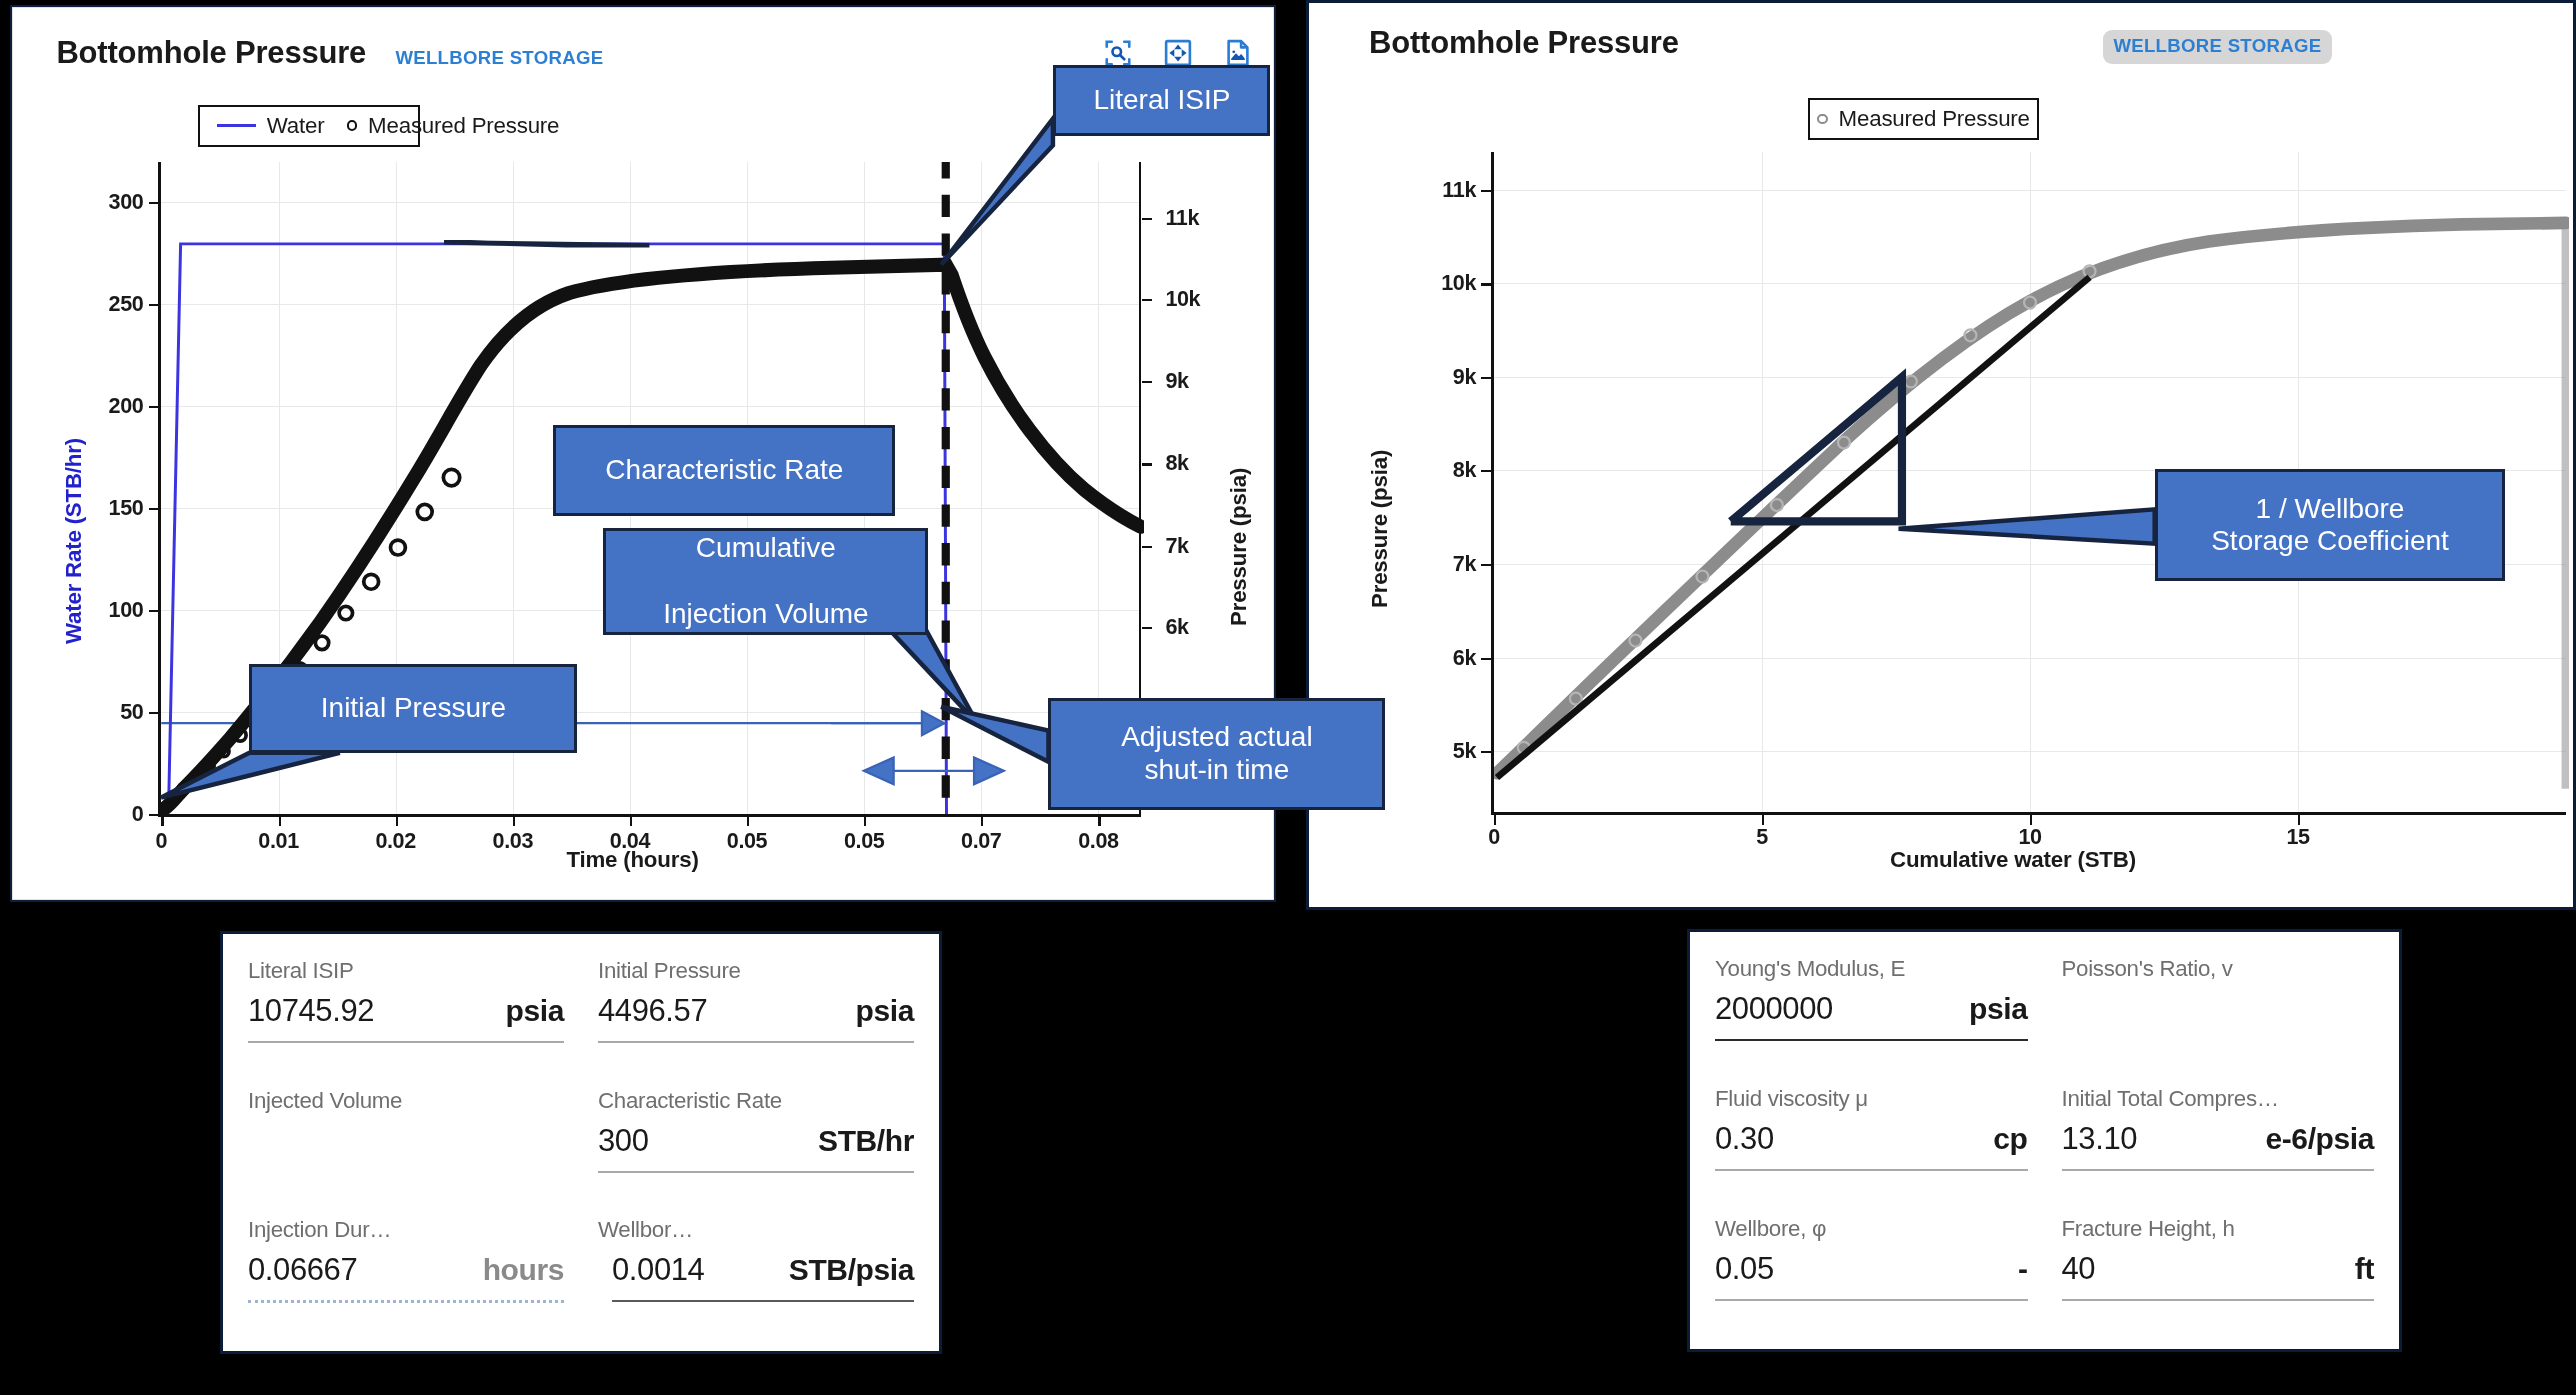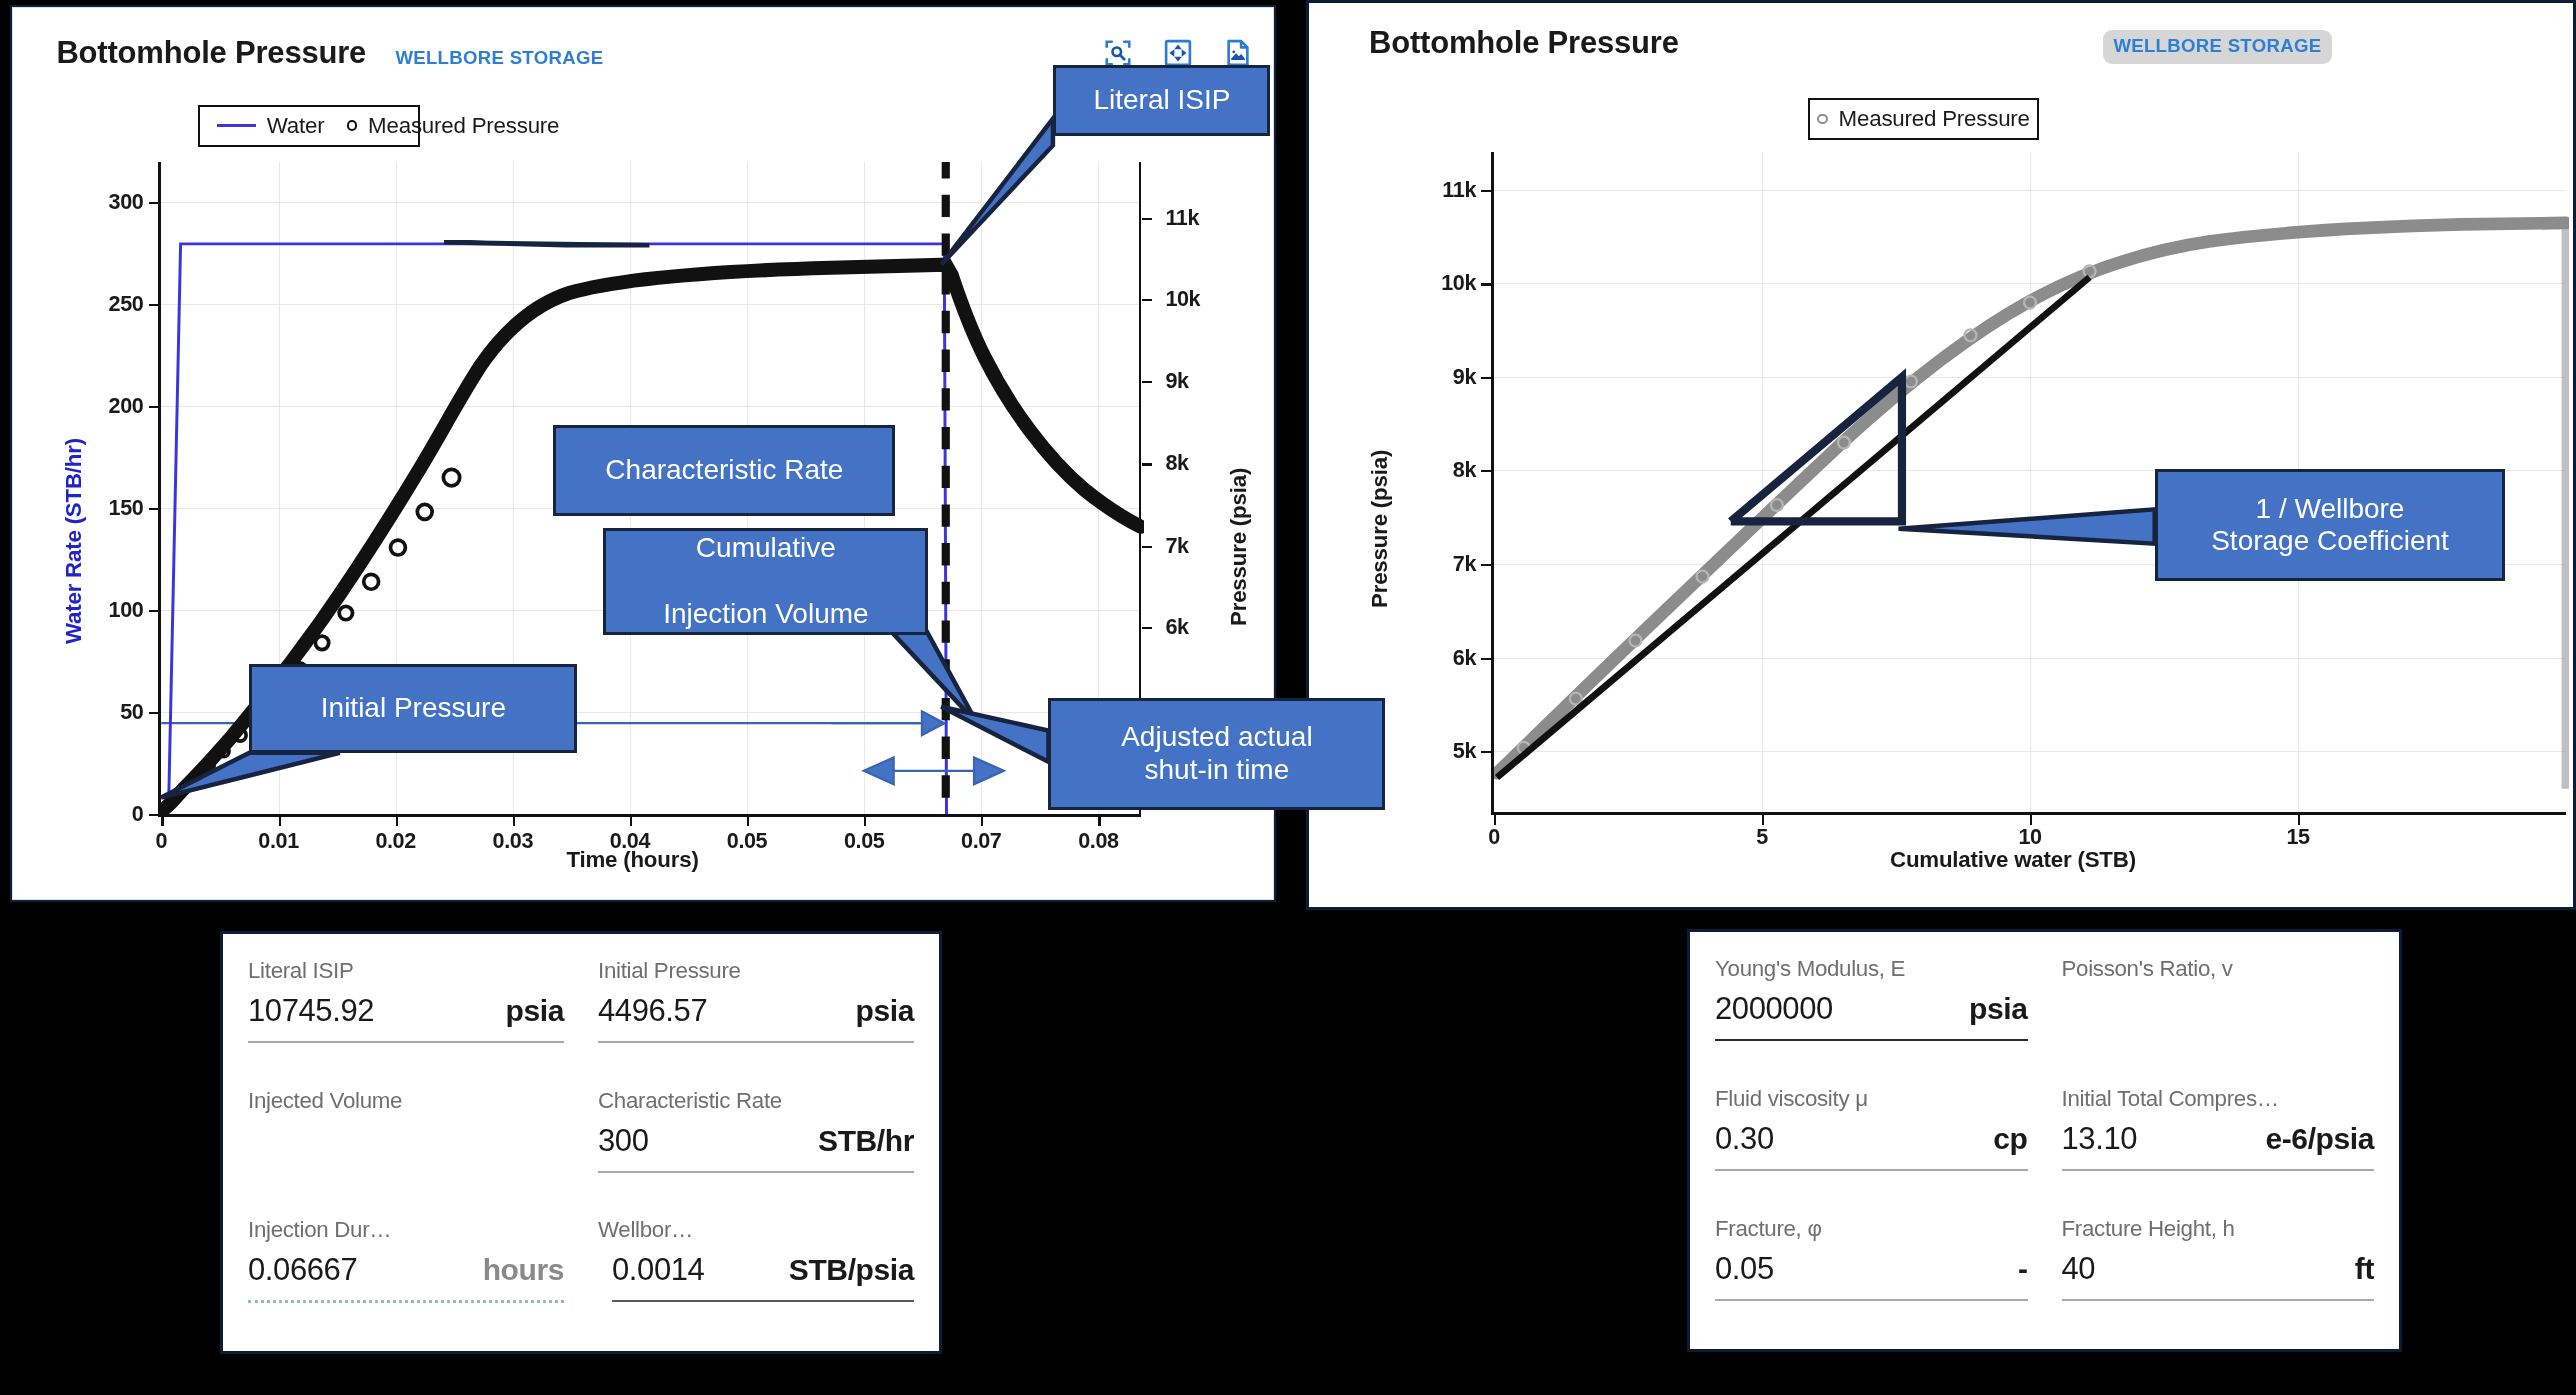--- a/index.html
+++ b/index.html
@@ -515,21 +515,21 @@
 
     <div class="field">
       <div class="field-label">Initial Total Compres…</div>
       <div class="field-row">
         <span class="field-value">13.10</span>
         <span class="field-unit">e-6/psia</span>
       </div>
     </div>
 
     <div class="field">
-      <div class="field-label">Fracture, φ</div>
+      <div class="field-label">Wellbore, φ</div>
       <div class="field-row">
         <span class="field-value">0.05</span>
         <span class="field-unit">-</span>
       </div>
     </div>
 
     <div class="field">
       <div class="field-label">Fracture Height, h</div>
       <div class="field-row">
         <span class="field-value">40</span>

